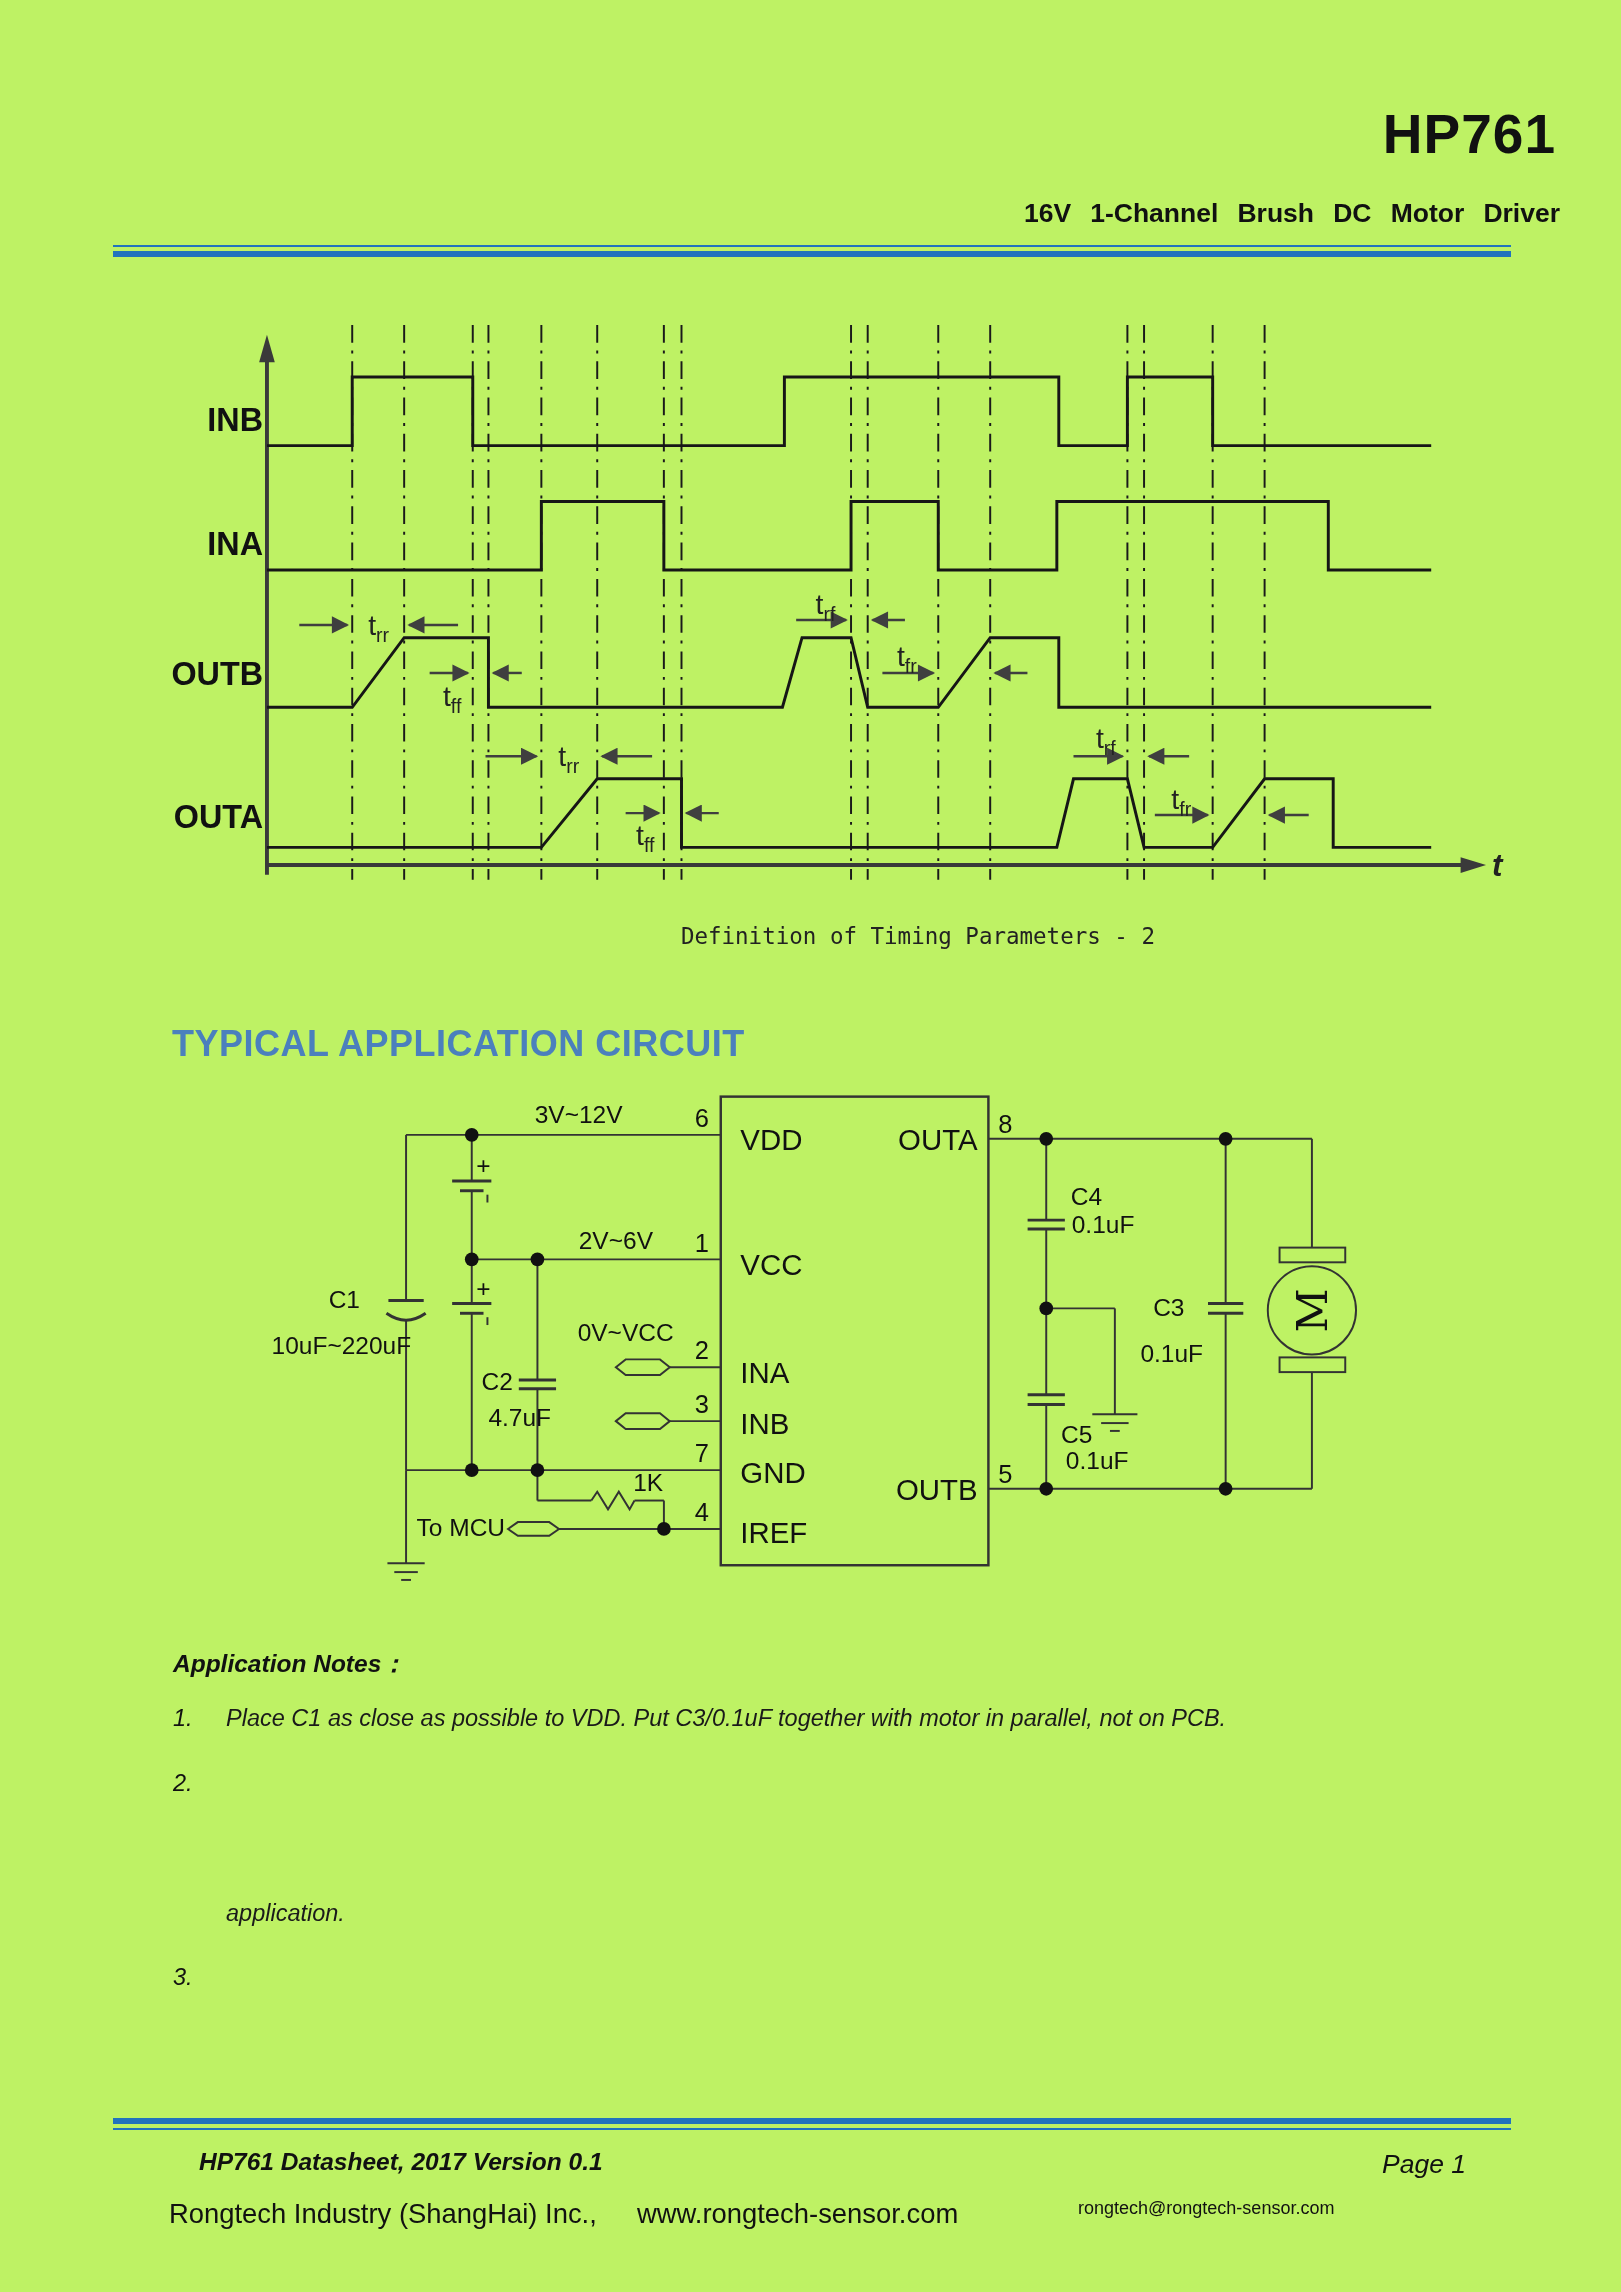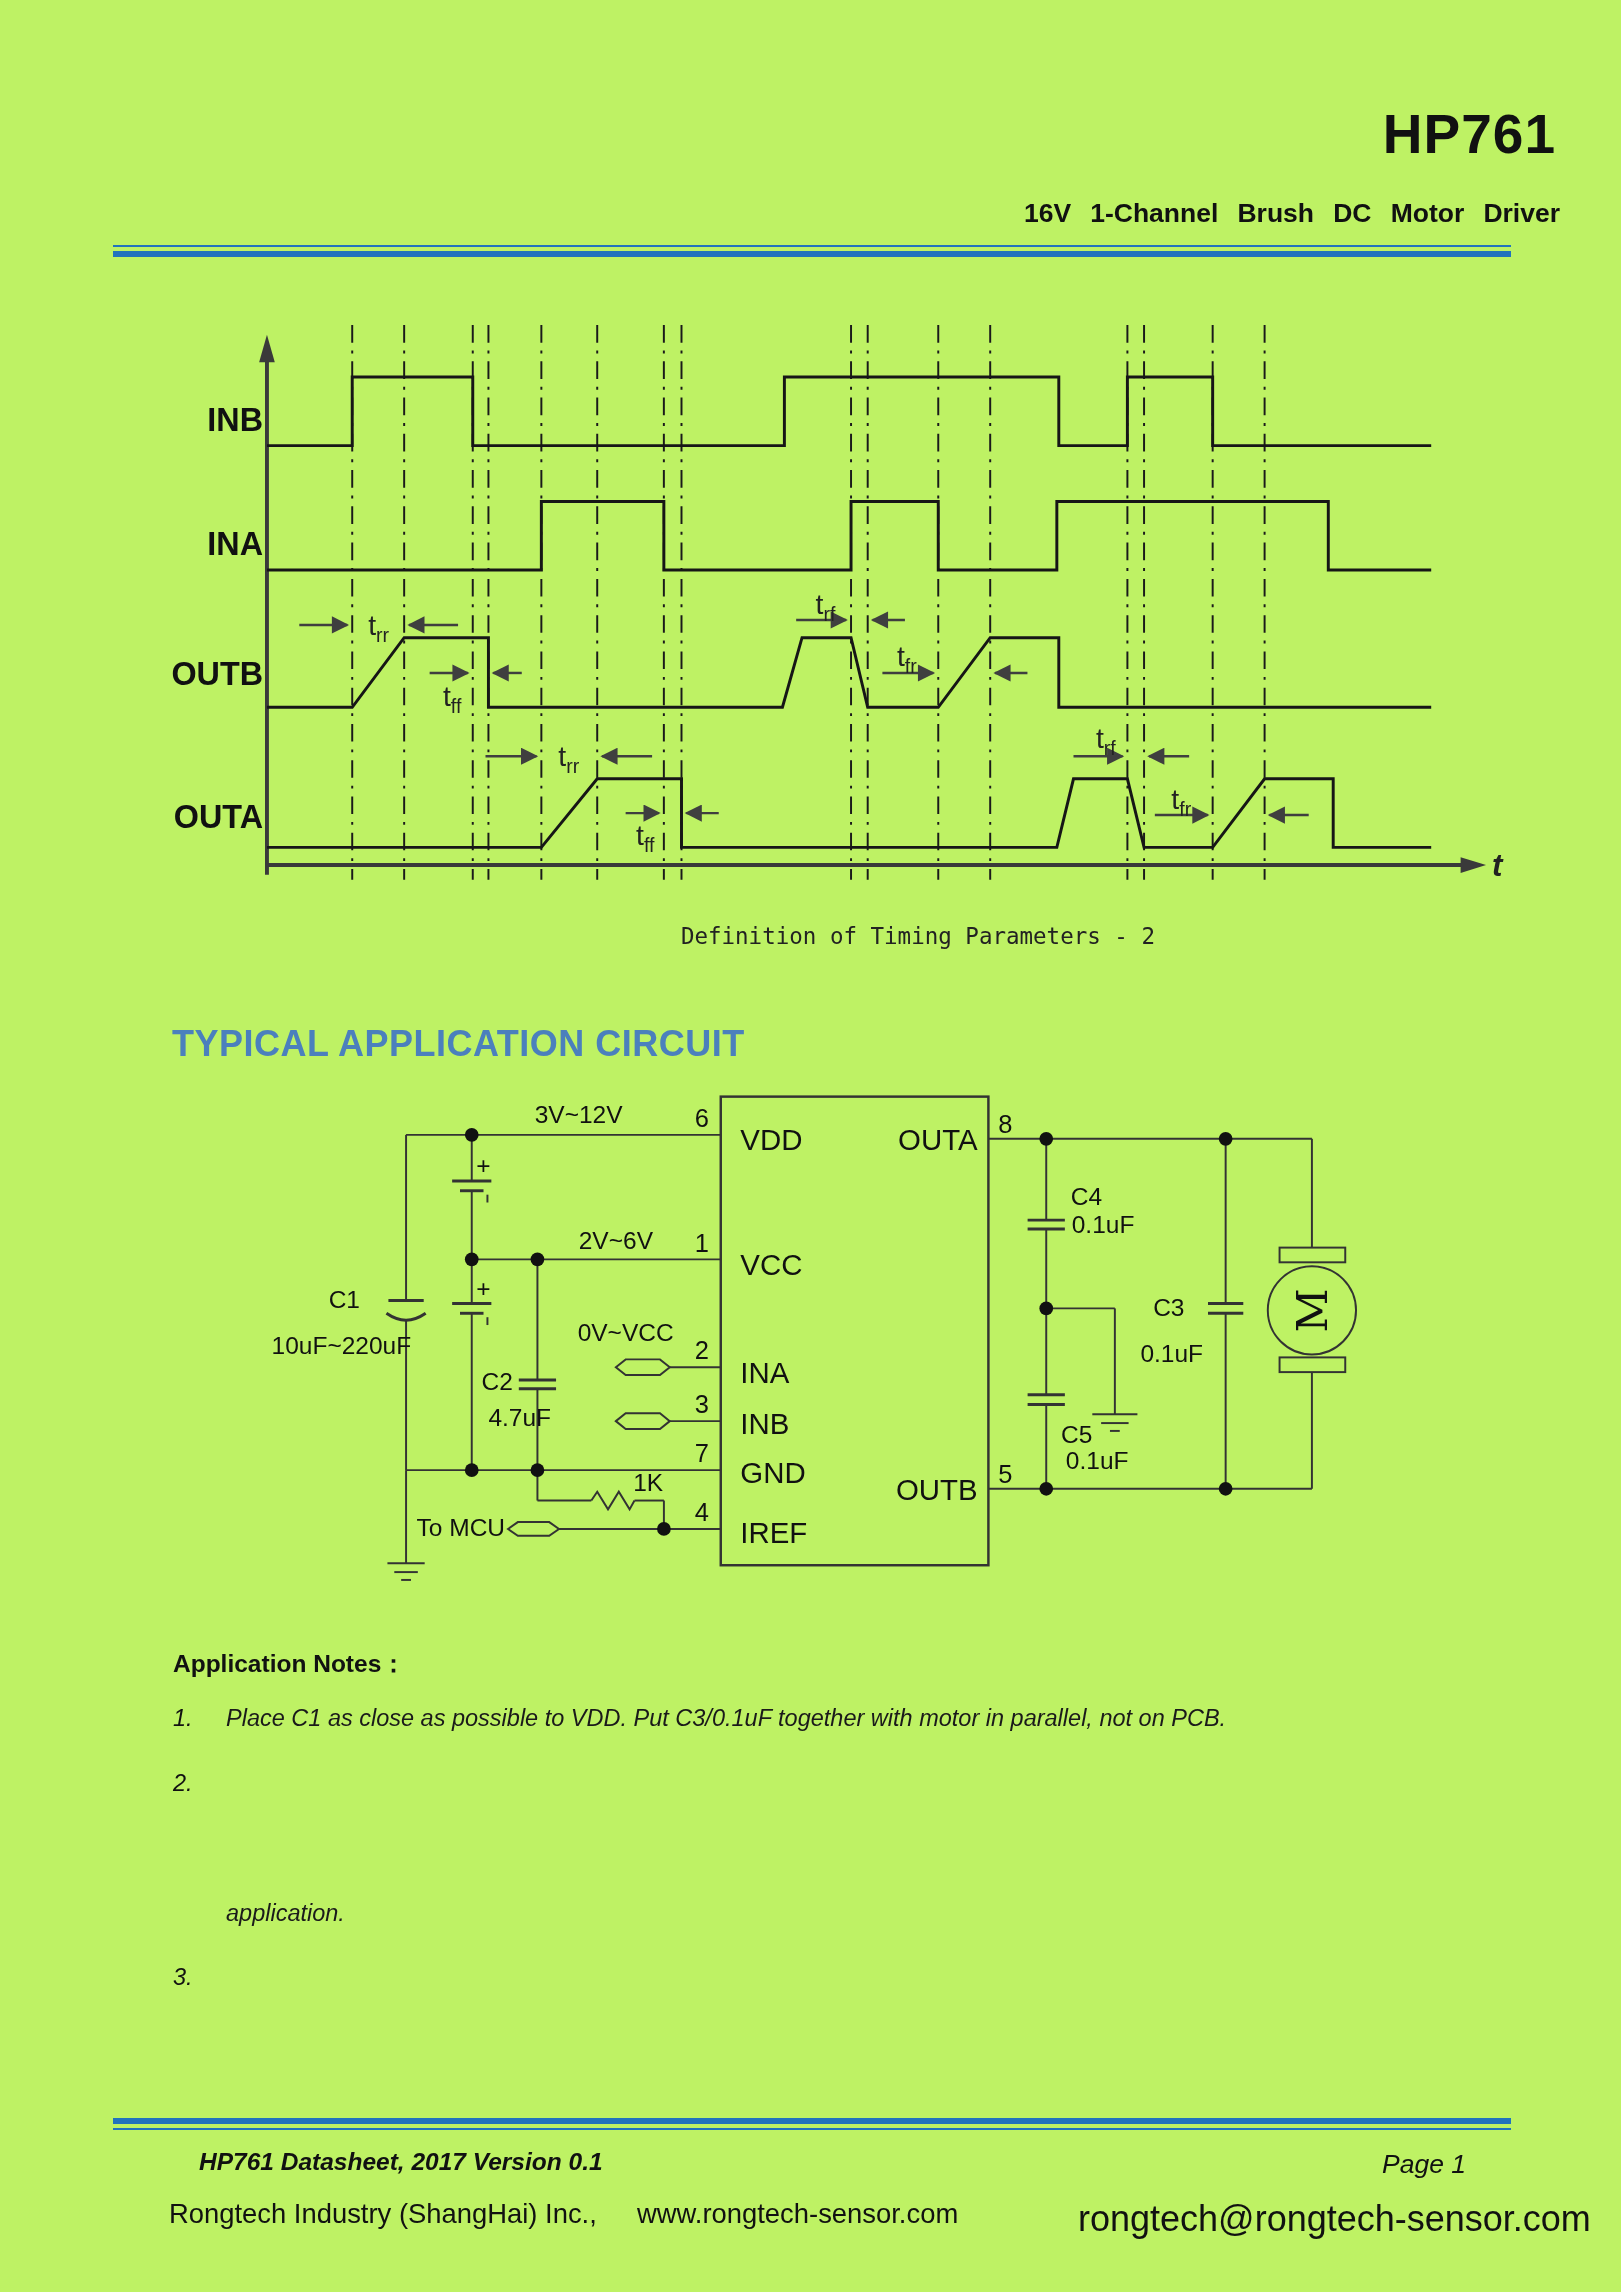--- a/index.html
+++ b/index.html
@@ -30,29 +30,29 @@
   #section-heading{top:1023px;left:172px;font-size:36px;font-weight:bold;color:#4b80bd;letter-spacing:0.5px;}
   
   .wire{stroke:#333;stroke-width:2;fill:none;}
   .plate{stroke:#333;stroke-width:3;fill:none;}
   .box{stroke:#333;stroke-width:2.5;fill:none;}
   .dot{fill:#111;}
   .clabel{font-size:25px;fill:#111;}
   .pinname{font-size:30px;fill:#111;}
   .pinnum{font-size:26px;fill:#111;}
   
-  .note-head{top:1647px;left:173px;font-size:24.5px;font-weight:bold;}
+  .note-head{top:1647px;left:173px;font-size:24.5px;font-weight:bold;font-style:italic;}
   .note-num{position:absolute;left:173px;font-size:23.5px;font-style:italic;}
   .note-line{position:absolute;left:226px;width:1235px;font-size:23.5px;font-style:italic;color:#1a1a1a;}
   
   #footer-version{top:2148px;left:165px;font-size:24.5px;font-weight:bold;font-style:italic;margin-left:34px;}
   #footer-page{top:2133px;right:155px;font-size:26.5px;font-style:italic;margin-top:16px;}
   #footer-company{top:2198px;left:169px;font-size:27.4px;}
   #footer-website{top:2198px;left:637px;font-size:27.4px;}
-  #footer-email{top:2198px;left:1078px;font-size:36px;}
+  #footer-email{top:2198px;left:1078px;font-size:18px;}
 </style>
 </head>
 <body>
 
 <div id="page">
 
   <div id="doc-title" class="abs">HP761</div>
   <div id="doc-subtitle" class="abs">16V 1-Channel Brush DC Motor Driver</div>
   <div id="rule-top" class="abs rule"></div>
 

